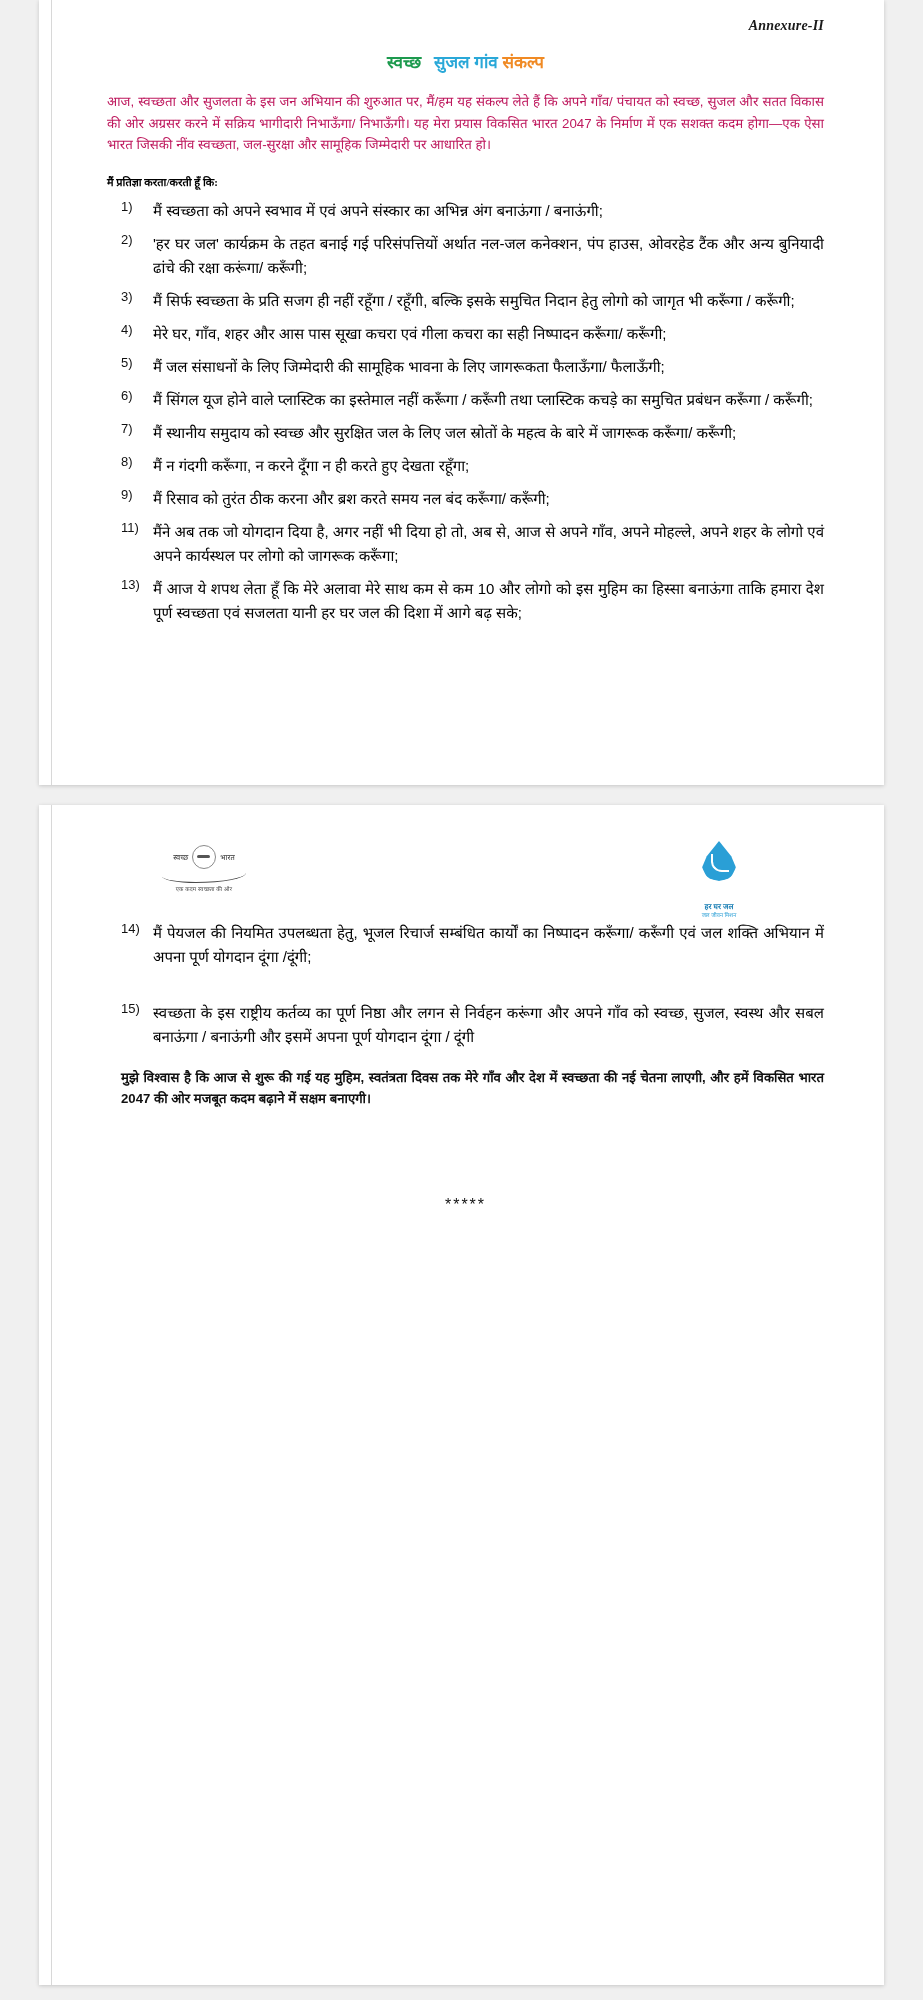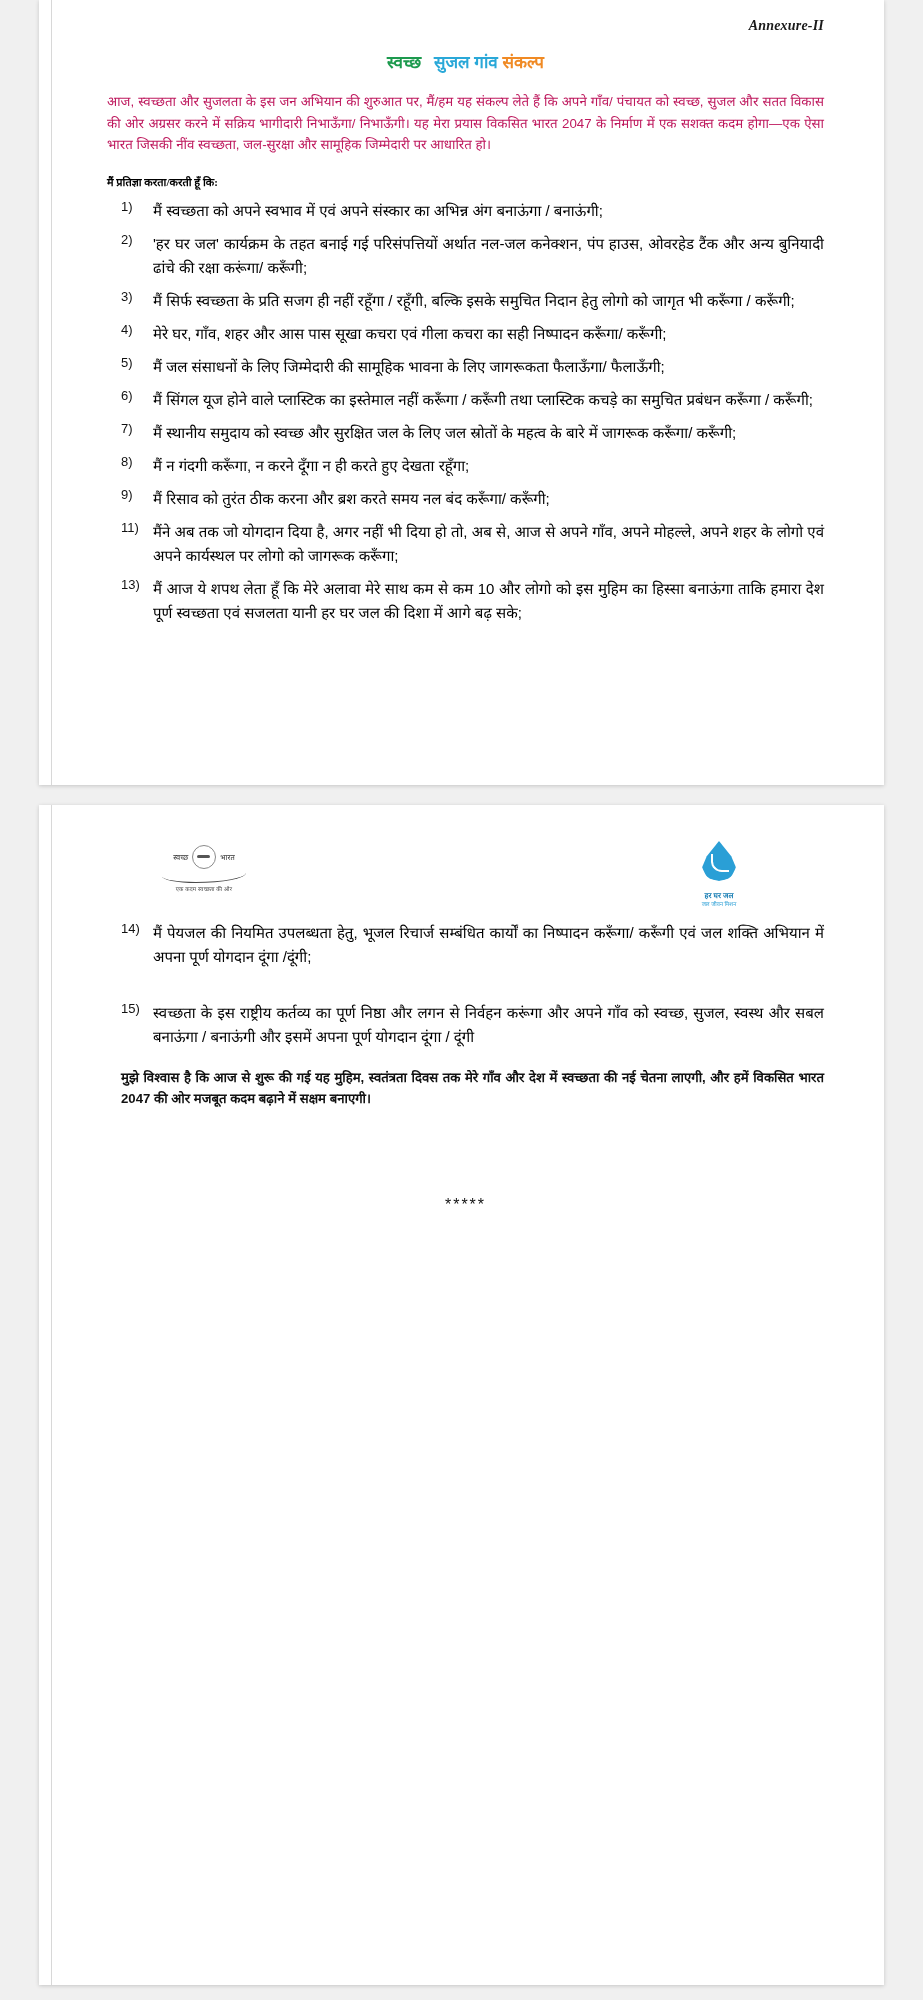--- a/index.html
+++ b/index.html
@@ -171,21 +171,21 @@
     left: 9px; top: 13px;
     width: 16px; height: 16px;
     border-left: 2.4px solid #fff;
     border-bottom: 2.4px solid #fff;
     border-radius: 0 0 0 60%;
   }
   .lr-t1 {
     font-size: 7.4px;
     font-weight: bold;
     color: #1a7fb5;
-    margin-top: 9px;
+    margin-top: 20px;
     font-family: "Liberation Sans", sans-serif;
   }
   .lr-t2 {
     font-size: 5.6px;
     color: #2a9fd6;
     font-family: "Liberation Sans", sans-serif;
   }
   .closing {
     font-size: 13.2px;
     font-weight: bold;

